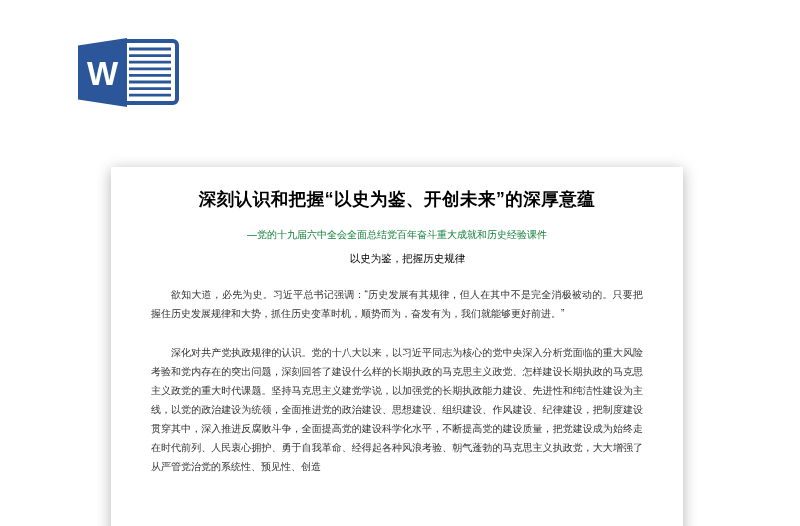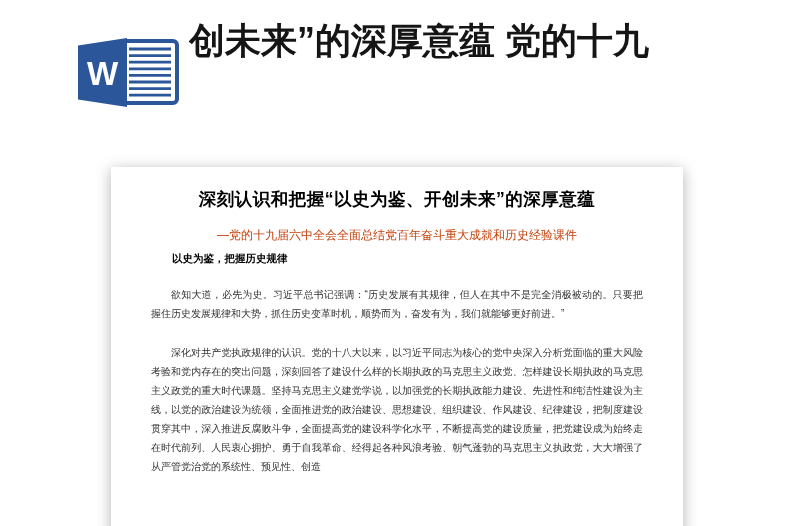--- a/index.html
+++ b/index.html
@@ -15,27 +15,27 @@
     max-height: 94px; overflow: hidden; }
   .header-title .line { display: block; white-space: nowrap; }
 
   
   .preview-area { position: absolute; left: 0; top: 140px; width: 800px; height: 386px; }
   .doc-page { position: absolute; left: 111px; top: 27px; width: 572px; height: 420px;
     background: #ffffff; box-shadow: 0 3px 14px rgba(0,0,0,0.30);
     padding: 20px 40px 30px 40px; }
   .doc-title { font-size: 17.5px; line-height: 24px; font-weight: 700; text-align: center;
     color: #000000; letter-spacing: 0.5px; }
-  .doc-subtitle { font-size: 12px; line-height: 16px; font-weight: 400; text-align: center;
-    color: #c2410c; margin-top: 16px; }
+  .doc-subtitle { font-size: 10px; line-height: 16px; font-weight: 400; text-align: center;
+    color: #15803d; margin-top: 16px; }
   .doc-body { font-size: 10px; line-height: 19px; color: #333333; text-align: justify;
     text-indent: 2em; margin-top: 20px; }
   .doc-body.first { margin-top: 10.6px; }
-  .doc-section-heading { font-size: 10.5px; line-height: 14px; font-weight: 700;
-    color: #000000; text-indent: 2em; margin-top: 8px; text-align: left; }
+  .doc-section-heading { font-size: 10.5px; line-height: 14px; font-weight: 400;
+    color: #000000; text-indent: 2em; margin-top: 8px; text-align: center; }
 </style>
 </head>
 <body>
 
 <div class="screen">
 
   <header class="site-header">
     <span class="word-icon-wrap">
       <svg width="102" height="70" viewBox="0 0 102 70">
         <rect x="44" y="4" width="55" height="62" rx="4" fill="#ffffff" stroke="#2B579A" stroke-width="4"></rect>
@@ -47,21 +47,20 @@
           <line x1="51" y1="38.4" x2="93" y2="38.4"></line>
           <line x1="51" y1="45" x2="93" y2="45"></line>
           <line x1="51" y1="51.6" x2="93" y2="51.6"></line>
           <line x1="51" y1="58.2" x2="93" y2="58.2"></line>
         </g>
         <polygon points="0,8.5 49,1 49,70 0,62.5" fill="#2B579A"></polygon>
         <text x="24.5" y="48" text-anchor="middle" font-size="33" font-weight="bold" fill="#ffffff" font-family="Liberation Sans, sans-serif">W</text>
       </svg>
     </span>
     <h1 class="header-title">
-      <span class="line">创未来”的深厚意蕴 党的十九</span>
     </h1>
   </header>
 
   <main class="preview-area">
     <article class="doc-page">
       <h2 class="doc-title">深刻认识和把握“以史为鉴、开创未来”的深厚意蕴</h2>
       <p class="doc-subtitle">—党的十九届六中全会全面总结党百年奋斗重大成就和历史经验课件</p>
       <h3 class="doc-section-heading">以史为鉴，把握历史规律</h3>
       <p class="doc-body">欲知大道，必先为史。习近平总书记强调：“历史发展有其规律，但人在其中不是完全消极被动的。只要把握住历史发展规律和大势，抓住历史变革时机，顺势而为，奋发有为，我们就能够更好前进。”</p>
       <p class="doc-body">深化对共产党执政规律的认识。党的十八大以来，以习近平同志为核心的党中央深入分析党面临的重大风险考验和党内存在的突出问题，深刻回答了建设什么样的长期执政的马克思主义政党、怎样建设长期执政的马克思主义政党的重大时代课题。坚持马克思主义建党学说，以加强党的长期执政能力建设、先进性和纯洁性建设为主线，以党的政治建设为统领，全面推进党的政治建设、思想建设、组织建设、作风建设、纪律建设，把制度建设贯穿其中，深入推进反腐败斗争，全面提高党的建设科学化水平，不断提高党的建设质量，把党建设成为始终走在时代前列、人民衷心拥护、勇于自我革命、经得起各种风浪考验、朝气蓬勃的马克思主义执政党，大大增强了从严管党治党的系统性、预见性、创造</p>

